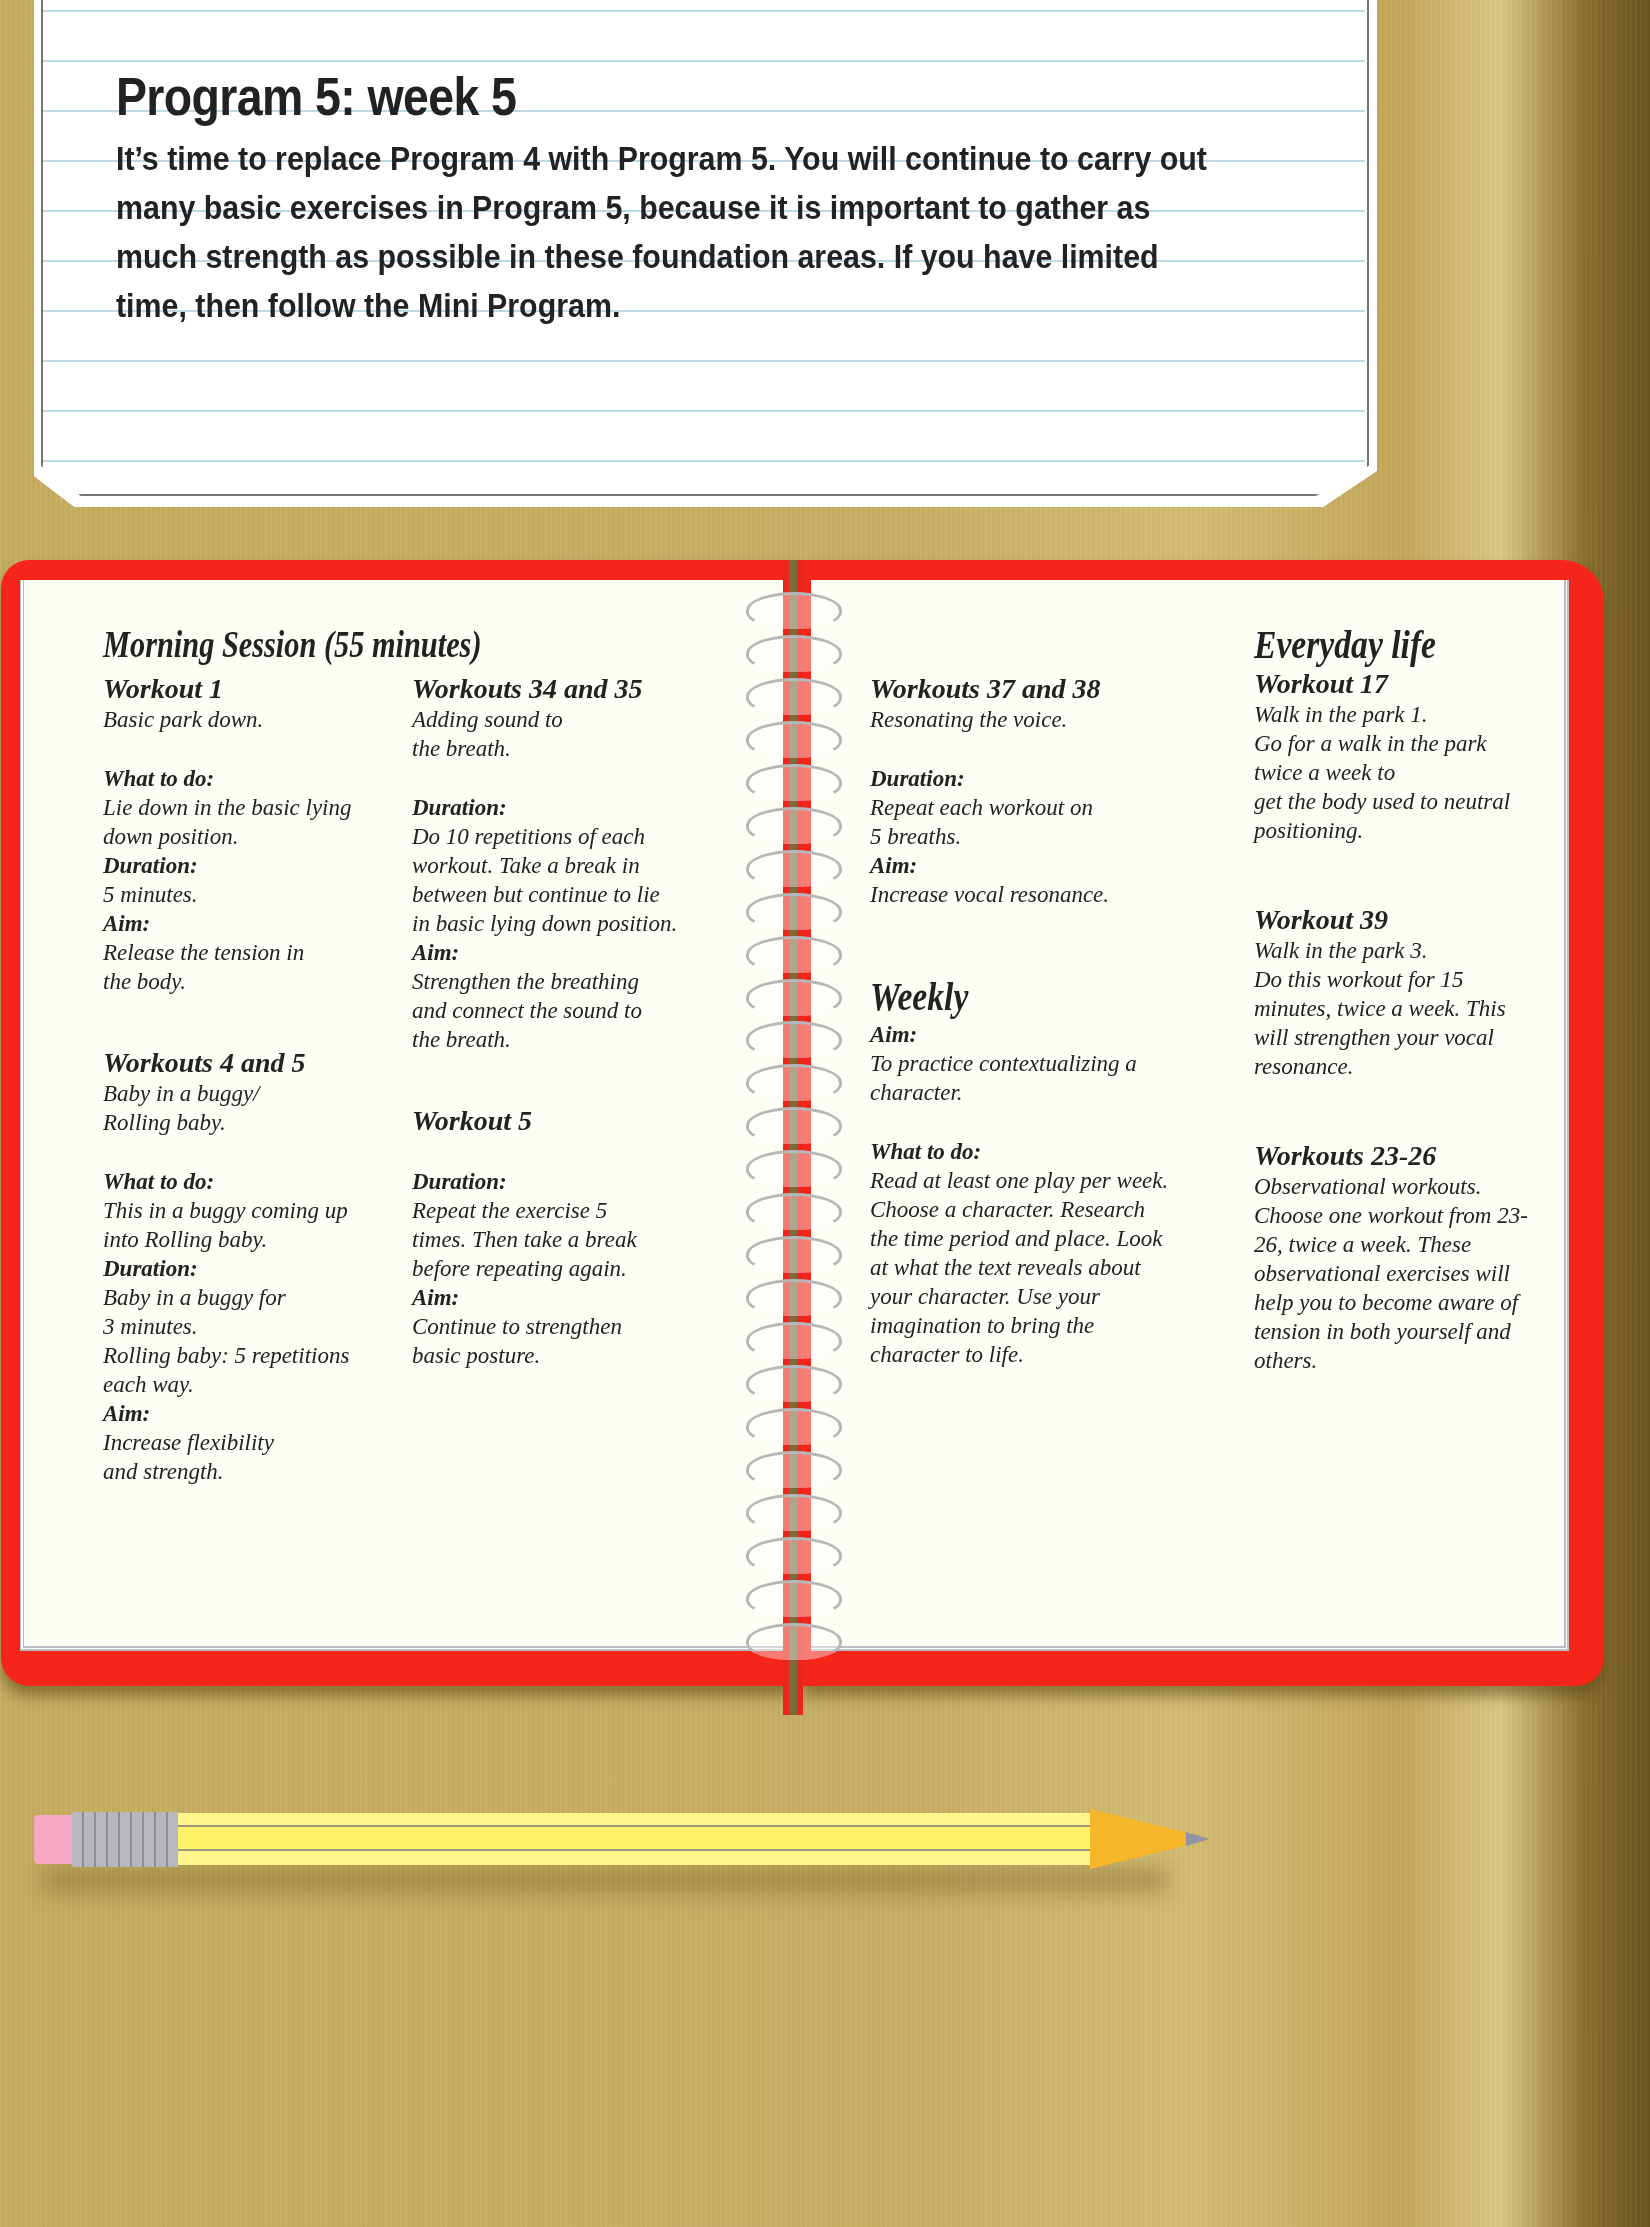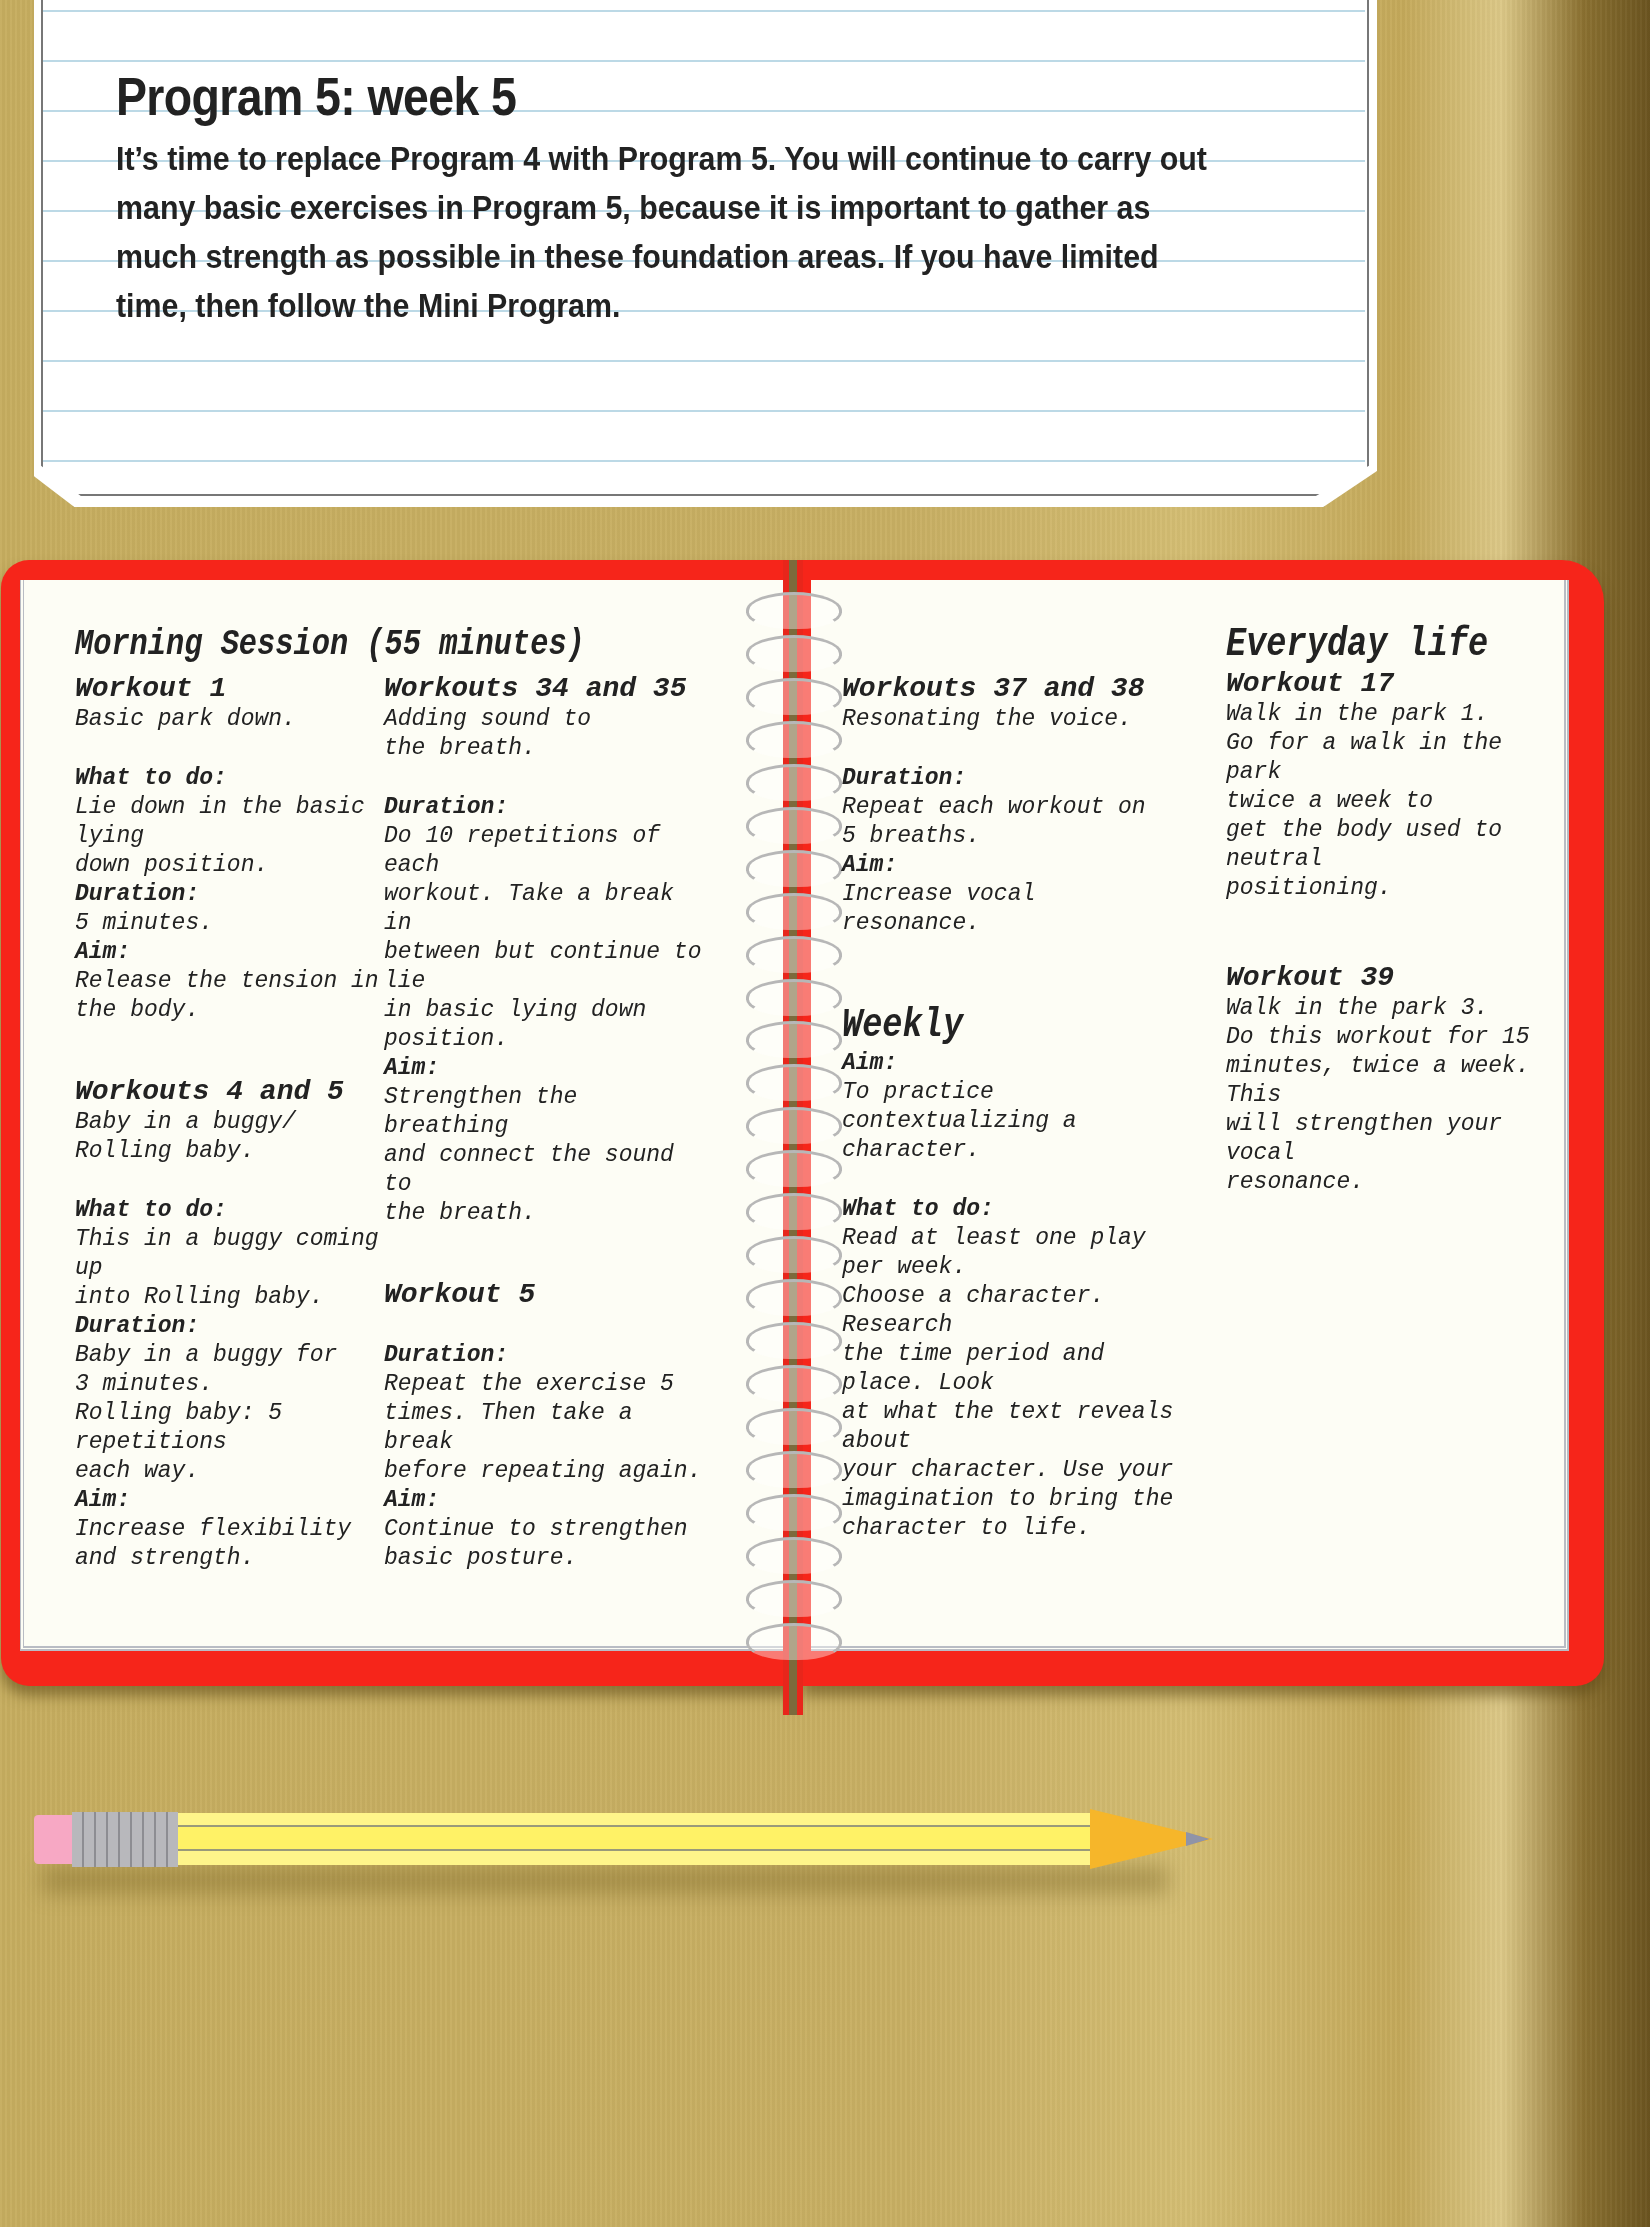--- a/index.html
+++ b/index.html
@@ -62,21 +62,21 @@
   .spine {
     position: absolute; left: 783px; top: 0; width: 20px; height: 1155px;
     background: linear-gradient(90deg, #e8261b 0 30%, #7c6a3c 30% 70%, #e8261b 70% 100%);
   }
   .rings { position: absolute; left: 746px; top: 32px; width: 99px; height: 1070px; }
   .ring {
     position: absolute; left: 0; width: 90px; height: 31px;
     border: 3.5px solid #b7b7b7; border-radius: 50% 50% 45% 45%;
     border-bottom-color: transparent; background: rgba(255,255,255,0.4);
   }
-  .col { position: absolute; font-family: Liberation Mono, monospace; color: #222; }
+  .col { position: absolute; font-family: Liberation Serif, serif; color: #222; margin-left: 28px; }
   .sec-title {
     font-size: 37px; font-style: italic; font-weight: bold; line-height: 45px;
     transform: scaleX(0.82); transform-origin: left; white-space: nowrap; margin-bottom: 1.4px;
   }
   .sec-title.big { font-size: 41px; }
   .w-title { font-size: 28px; font-style: italic; font-weight: bold; line-height: 32px; white-space: nowrap; }
   .label { font-size: 23px; font-style: italic; font-weight: bold; line-height: 29px; }
   .txt { font-size: 23px; font-style: italic; line-height: 29px; white-space: pre-line; }
   .gap { height: 30px; }
   .gap2 { height: 59px; }
@@ -257,20 +257,30 @@
     <div style="height:59px"></div>
     <div>
       <div class="w-title">Workout 39</div>
       <div class="txt">Walk in the park 3.
 Do this workout for 15
 minutes, twice a week. This
 will strengthen your vocal
 resonance.</div>
     </div>
     <div style="height:59px"></div>
+    <div>
+      <div class="w-title">Workouts 23-26</div>
+      <div class="txt">Observational workouts.
+Choose one workout from 23-
+26, twice a week. These
+observational exercises will
+help you to become aware of
+tension in both yourself and
+others.</div>
+    </div>
   </div>
 </div>
 
 <div class="pencil-shadow"></div>
 <div class="pencil">
   <div class="eraser"></div>
   <div class="ferrule"></div>
   <div class="body"></div>
   <div class="tip"></div>
   <div class="lead"></div>

